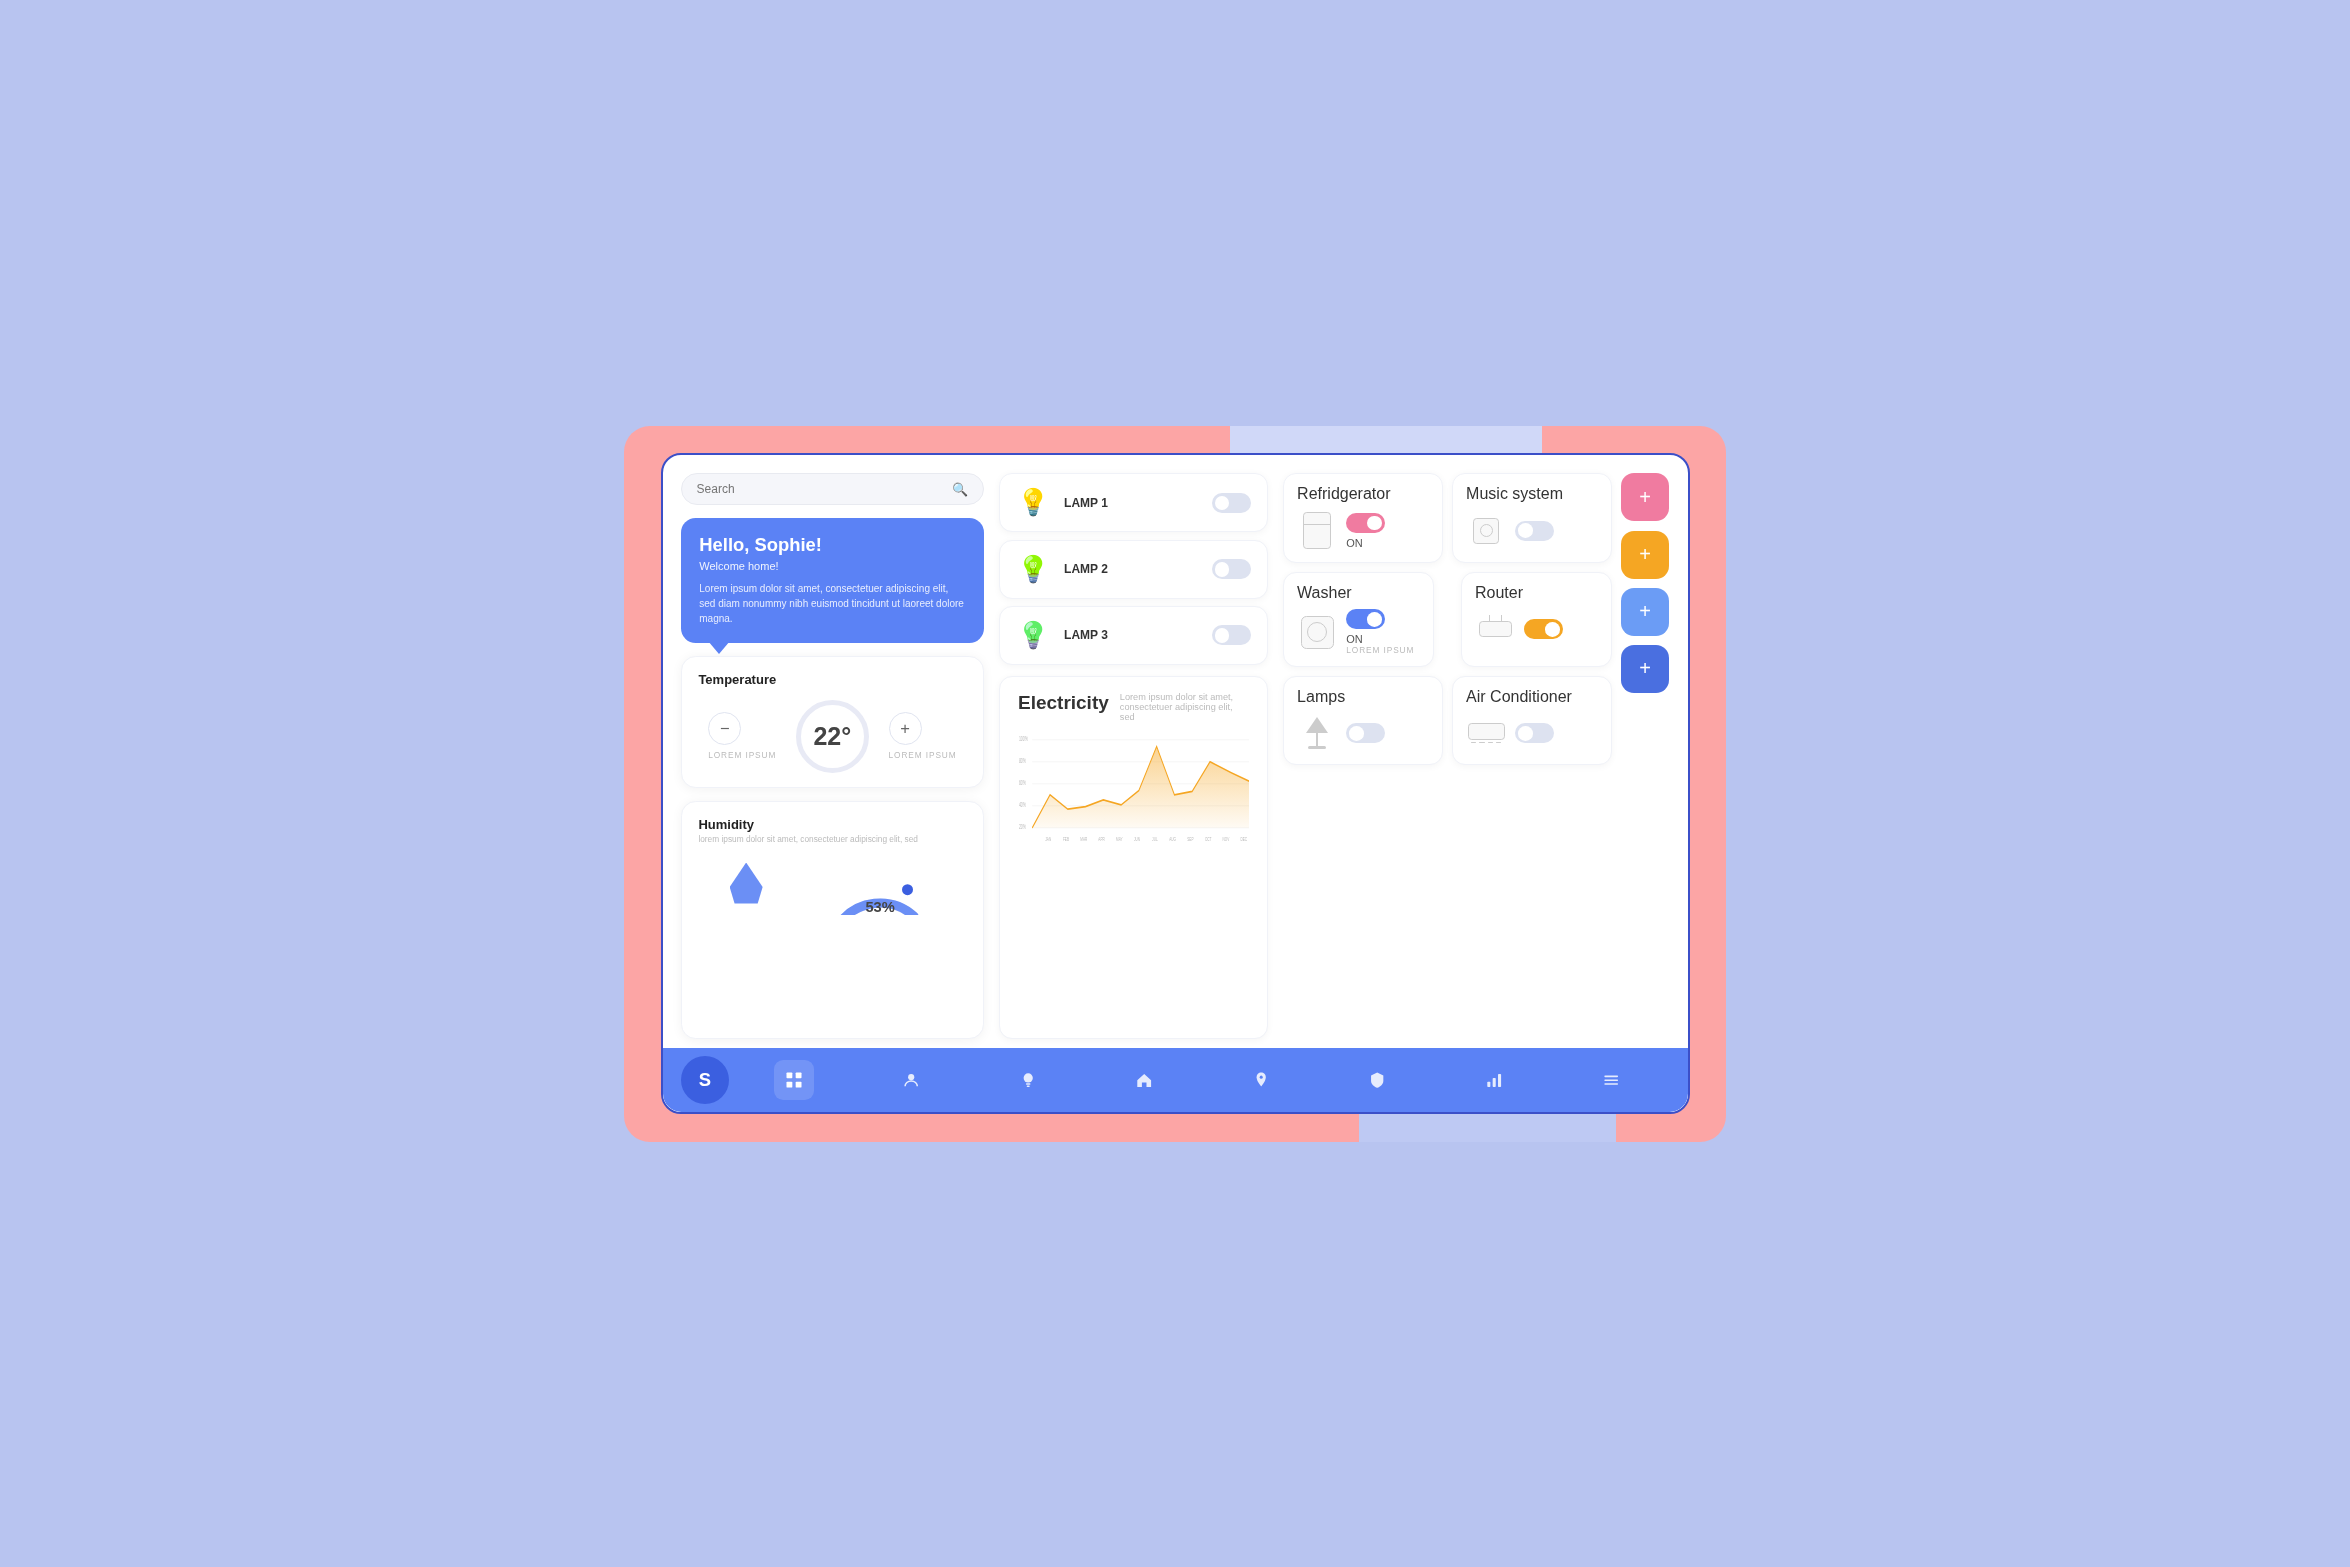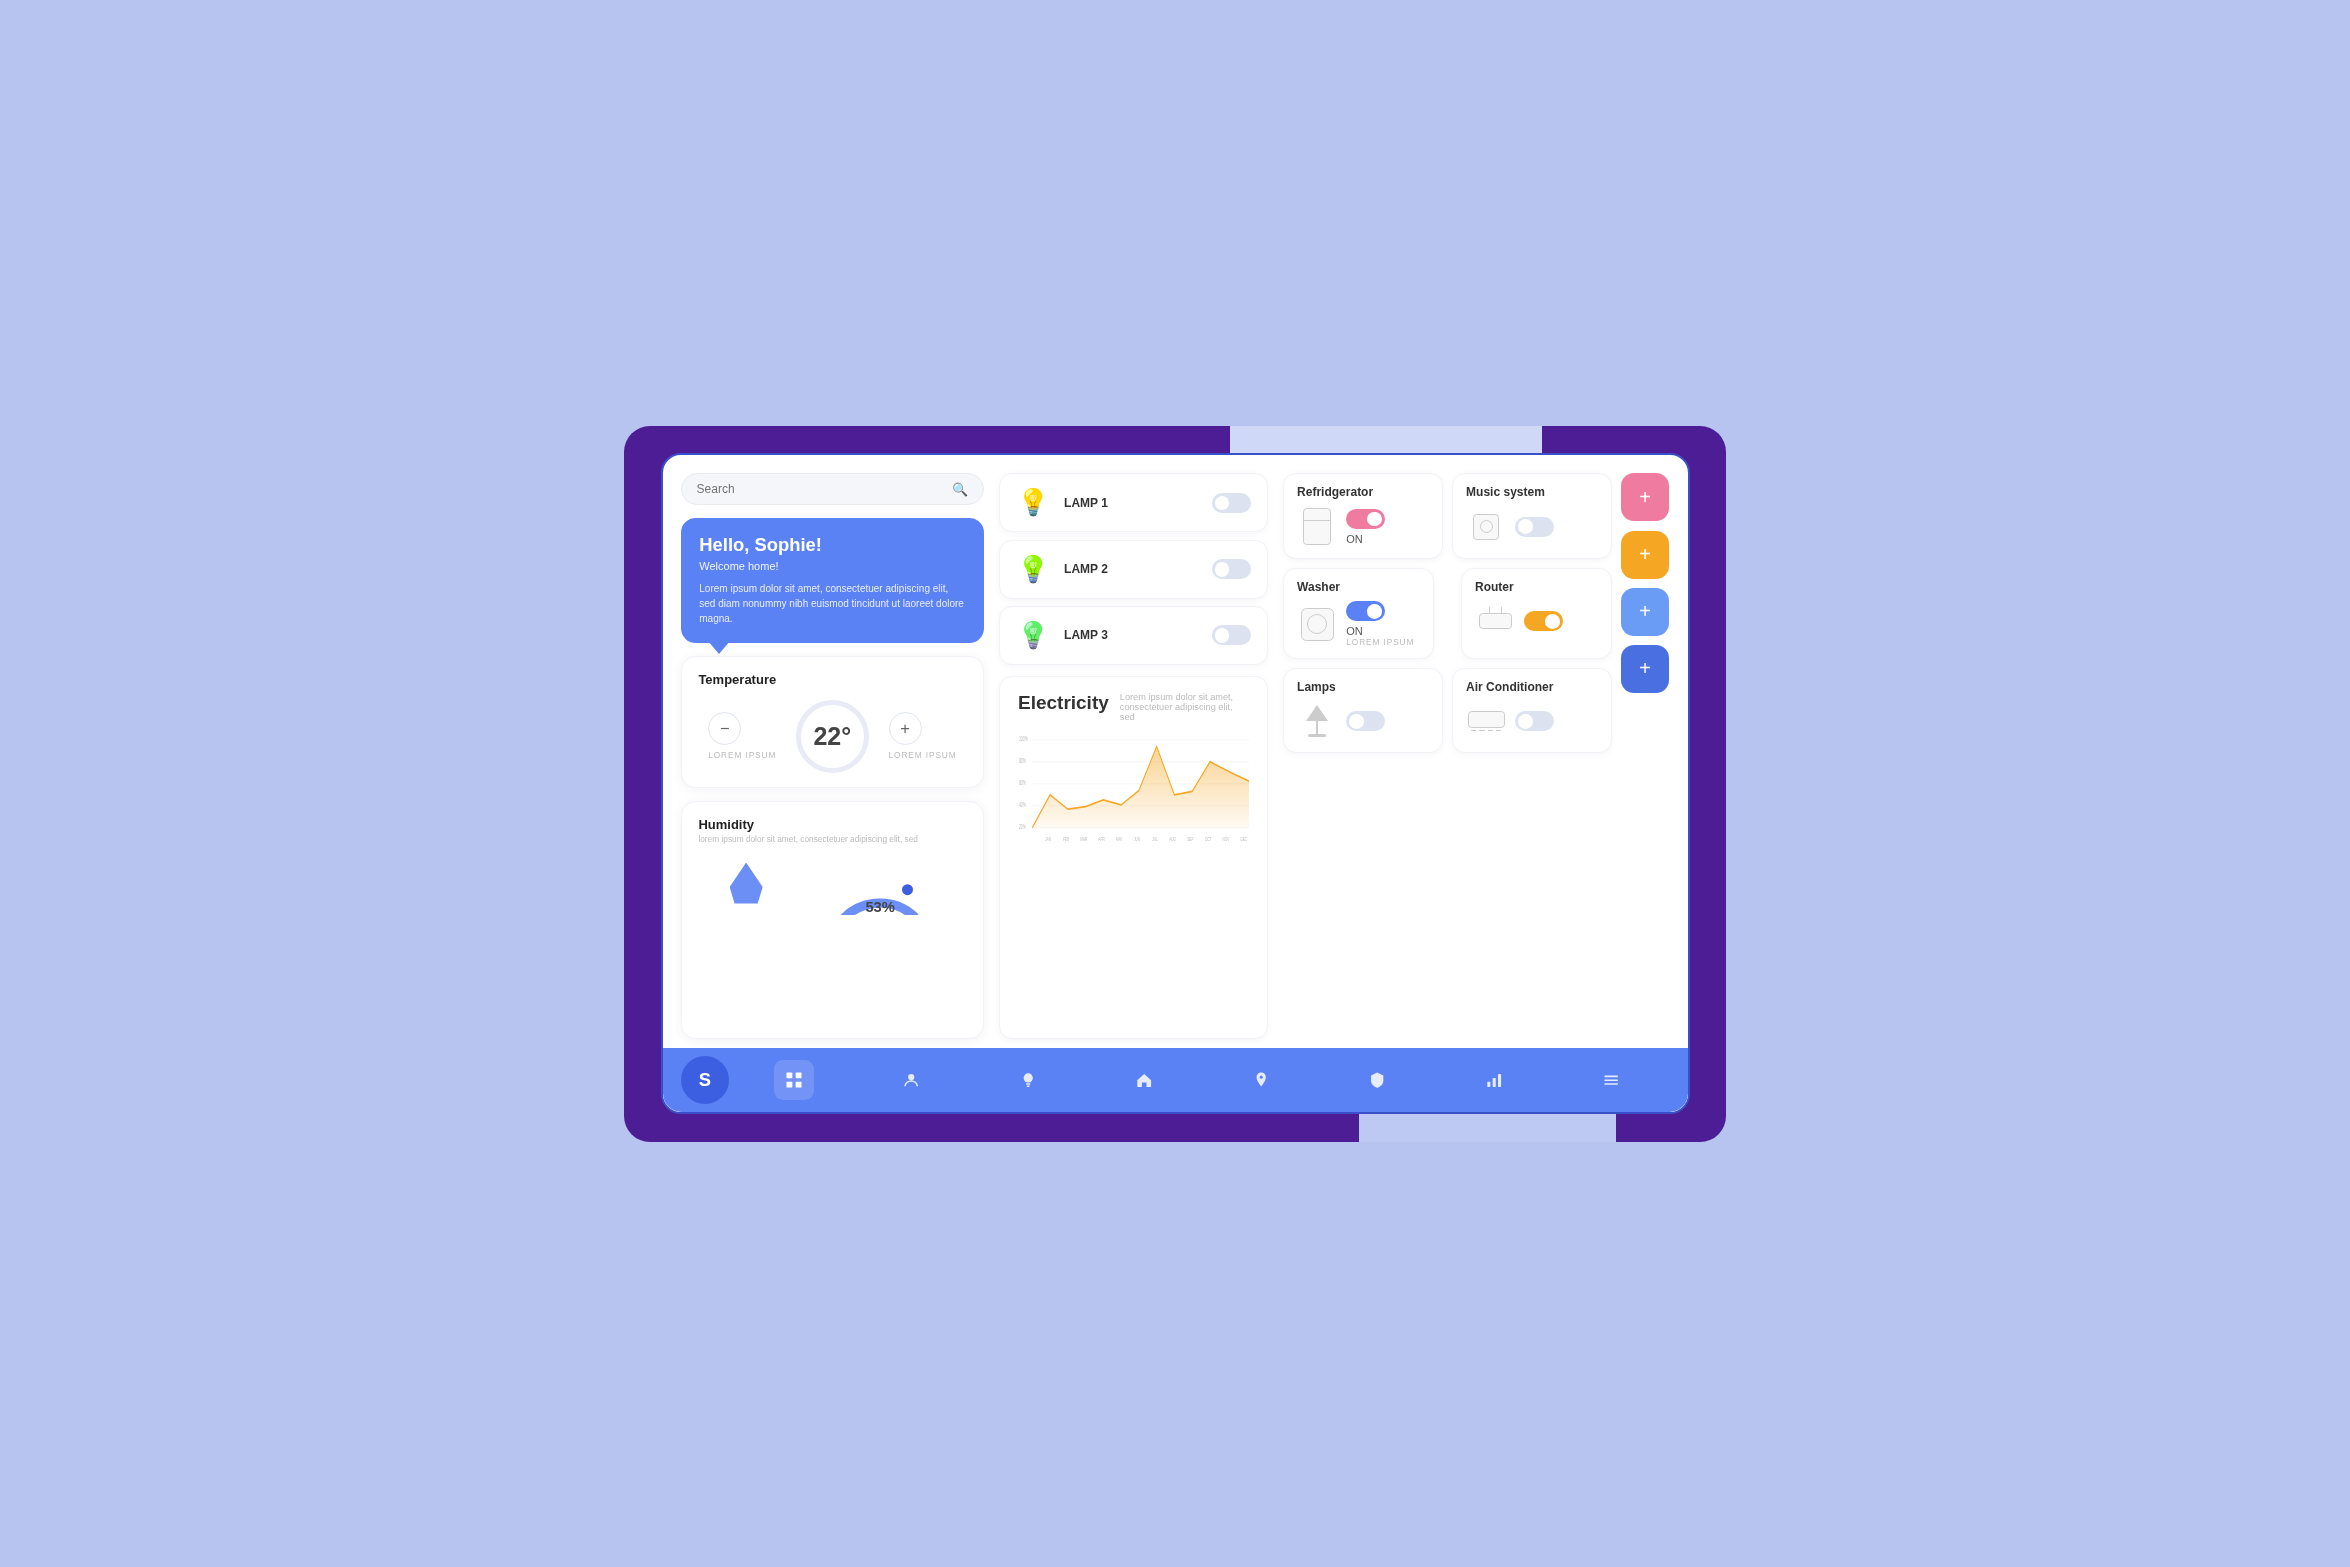--- a/index.html
+++ b/index.html
@@ -7,21 +7,21 @@
       background: #b8c4f0;
       display: flex;
       align-items: center;
       justify-content: center;
       min-height: 100vh;
       font-family: 'Segoe UI', Arial, sans-serif;
     }
     .outer-bg {
       width: 1102px;
       height: 716px;
-      background: #4c1d95;
+      background: #fca5a5;
       border-radius: 26px;
       position: relative;
       display: flex;
       align-items: center;
       justify-content: center;
     }
     .outer-bg::before {
       content: '';
       position: absolute;
       top: 0; right: 184px;
@@ -247,21 +247,21 @@
       gap: 9.2px;
     }
     .appliance-card {
       background: #fff;
       border-radius: 13px;
       border: 0.9px solid #f0f2f8;
       box-shadow: 0 1.8px 7.3px rgba(0,0,0,0.04);
       padding: 11px 13px;
       flex: 1;
     }
-    .appliance-title { font-size: 12px; font-weight: 700; color: #333; margin-bottom: 7.3px; }
+    .appliance-title { font-size: 16px; font-weight: 400; color: #333; margin-bottom: 7.3px; }
     .appliance-body {
       display: flex;
       align-items: center;
       gap: 9.2px;
     }
     .appliance-icon {
       width: 40px; height: 40px;
       display: flex; align-items: center; justify-content: center;
     }
     .appliance-controls { flex: 1; }

